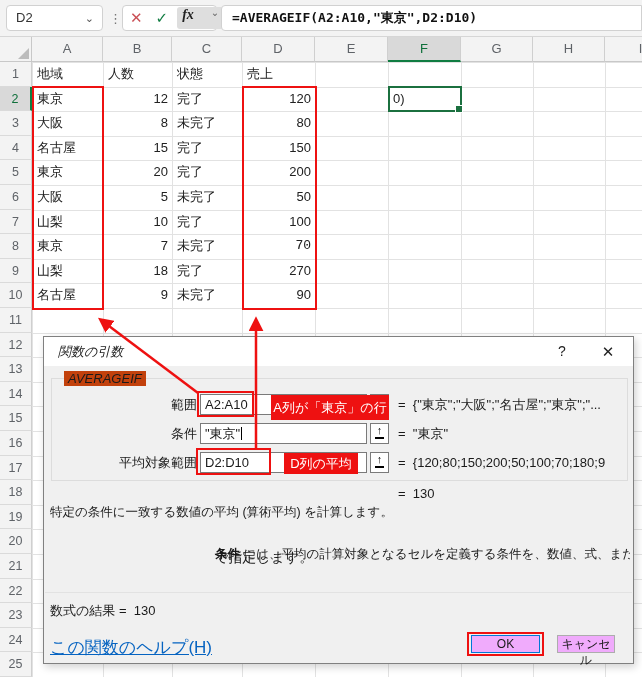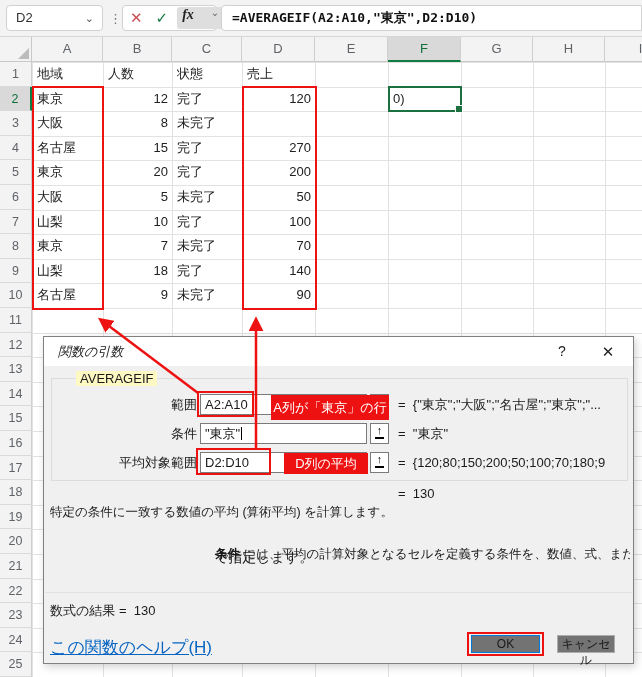--- a/index.html
+++ b/index.html
@@ -66,50 +66,50 @@
           border:1px solid #808080;box-sizing:border-box;z-index:30;
           box-shadow:2px 3px 8px rgba(0,0,0,.18);font-size:13px;color:#1a1a1a;}
   .dtitle{position:absolute;left:0;top:0;right:0;height:29px;background:#fff;}
   .dtitle .t{position:absolute;left:14px;top:0;line-height:29px;font-size:13px;color:#1a1a1a;font-style:italic;}
   .dbtn{position:absolute;top:0;height:29px;width:38px;text-align:center;line-height:29px;
         font-size:14px;color:#222;}
   #dhelp{right:52px;}
   #dclose{right:6px;font-size:15px;}
   .groupbox{position:absolute;left:7px;top:41px;width:577px;height:103px;
             border:1px solid #dcdcdc;box-sizing:border-box;}
-  .grouplabel{position:absolute;left:32px;top:34px;background:#fef9c3;padding:0 4px;z-index:2;}
+  .grouplabel{position:absolute;left:20px;top:34px;background:#c2410c;padding:0 4px;z-index:2;font-style:italic;}
   .flabel{position:absolute;left:57px;width:96px;text-align:right;line-height:21px;white-space:nowrap;}
   .finput{position:absolute;left:156px;width:167px;height:21px;background:#fff;
           border:1px solid #7a7a7a;box-sizing:border-box;line-height:19px;padding-left:4px;
           white-space:pre;overflow:hidden;}
   .caret{display:inline-block;width:0;height:13px;border-left:1px solid #000;
          vertical-align:-2px;margin-left:1px;}
   .collapse{position:absolute;left:326px;width:19px;height:21px;background:#fff;
             border:1px solid #7a7a7a;box-sizing:border-box;text-align:center;z-index:1;}
   .collapse .arr{display:block;font-size:11px;font-weight:bold;line-height:13px;color:#000;}
   .collapse .bar{display:block;width:9px;height:2px;background:#000;margin:0 auto;}
   .fprev{position:absolute;left:354px;right:4px;line-height:21px;white-space:pre;overflow:hidden;}
   .redlabel{position:absolute;background:#ee1111;color:#fff;font-weight:normal;text-align:center;
             z-index:5;white-space:nowrap;overflow:hidden;}
   #note1{left:227px;top:58px;width:118px;height:25px;line-height:25px;font-size:13px;}
-  #note3{left:240px;top:116px;width:84px;height:21px;line-height:21px;font-size:13px;}
+  #note3{left:240px;top:116px;width:74px;height:21px;line-height:21px;font-size:13px;}
   .fredbox{position:absolute;border:2.5px solid #ee1111;box-sizing:border-box;z-index:6;}
   #fbox1{left:153px;top:54px;width:57px;height:26px;}
   #fbox3{left:152px;top:111px;width:75px;height:27px;}
   .equals130{position:absolute;left:354px;top:146px;line-height:21px;white-space:pre;}
   .desc{position:absolute;left:6px;top:167px;right:3px;white-space:pre;overflow:hidden;font-size:12.5px;}
   .helpline1{position:absolute;left:157px;top:195px;right:3px;white-space:pre;overflow:hidden;font-size:12.5px;}
   .helpline1 b{font-weight:bold;}
   .helpline2{position:absolute;left:170px;top:212px;white-space:pre;font-size:14px;}
   .divider{position:absolute;left:1px;right:1px;top:255px;height:1px;background:#e2e2e2;}
   .resultline{position:absolute;left:6px;top:264px;line-height:20px;white-space:pre;}
   .helplink{position:absolute;left:6px;top:299px;color:#0563c1;text-decoration:underline;font-size:17px;}
   .okredbox{position:absolute;left:423px;top:295px;width:77px;height:24px;
             border:2.5px solid #ee1111;box-sizing:border-box;z-index:2;}
-  .btn{position:absolute;height:18px;background:#737373;font-size:12px;text-align:center;
+  .btn{position:absolute;height:18px;background:#f0abfc;font-size:12px;text-align:center;
        line-height:16px;box-sizing:border-box;color:#1a1a1a;}
   #okbtn{left:427px;top:298px;width:69px;border:1px solid #0078d7;z-index:3;}
   #cancelbtn{left:513px;top:298px;width:58px;border:1px solid #adadad;}
 
   
   .arrows{position:absolute;left:0;top:0;z-index:50;pointer-events:none;}
 </style>
 </head>
 <body>
 
@@ -159,50 +159,51 @@
     <div class="rowhdr sel" style="top: 49.6px; height: 24.6px; line-height: 24.6px;">2</div>
     <div class="cell" style="left: 33px; top: 49.6px; width: 70px; height: 24.6px;">東京</div>
     <div class="cell num" style="left: 104px; top: 49.6px; width: 68px; height: 24.6px;">12</div>
     <div class="cell" style="left: 173px; top: 49.6px; width: 69px; height: 24.6px;">完了</div>
     <div class="cell num" style="left: 243px; top: 49.6px; width: 72px; height: 24.6px;">120</div>
     <div class="cell" style="left: 389px; top: 49.6px; width: 72px; height: 24.6px;">0)</div>
     <div class="rowhdr" style="top: 74.2px; height: 24.6px; line-height: 24.6px;">3</div>
     <div class="cell" style="left: 33px; top: 74.2px; width: 70px; height: 24.6px;">大阪</div>
     <div class="cell num" style="left: 104px; top: 74.2px; width: 68px; height: 24.6px;">8</div>
     <div class="cell" style="left: 173px; top: 74.2px; width: 69px; height: 24.6px;">未完了</div>
+    <div class="cell num" style="left: 243px; top: 74.2px; width: 72px; height: 24.6px;">80</div>
     <div class="rowhdr" style="top: 98.8px; height: 24.6px; line-height: 24.6px;">4</div>
     <div class="cell" style="left: 33px; top: 98.8px; width: 70px; height: 24.6px;">名古屋</div>
     <div class="cell num" style="left: 104px; top: 98.8px; width: 68px; height: 24.6px;">15</div>
     <div class="cell" style="left: 173px; top: 98.8px; width: 69px; height: 24.6px;">完了</div>
-    <div class="cell num" style="left: 243px; top: 98.8px; width: 72px; height: 24.6px;">270</div>
+    <div class="cell num" style="left: 243px; top: 98.8px; width: 72px; height: 24.6px;">150</div>
     <div class="rowhdr" style="top: 123.4px; height: 24.6px; line-height: 24.6px;">5</div>
     <div class="cell" style="left: 33px; top: 123.4px; width: 70px; height: 24.6px;">東京</div>
     <div class="cell num" style="left: 104px; top: 123.4px; width: 68px; height: 24.6px;">20</div>
     <div class="cell" style="left: 173px; top: 123.4px; width: 69px; height: 24.6px;">完了</div>
     <div class="cell num" style="left: 243px; top: 123.4px; width: 72px; height: 24.6px;">200</div>
     <div class="rowhdr" style="top: 148px; height: 24.6px; line-height: 24.6px;">6</div>
     <div class="cell" style="left: 33px; top: 148px; width: 70px; height: 24.6px;">大阪</div>
     <div class="cell num" style="left: 104px; top: 148px; width: 68px; height: 24.6px;">5</div>
     <div class="cell" style="left: 173px; top: 148px; width: 69px; height: 24.6px;">未完了</div>
     <div class="cell num" style="left: 243px; top: 148px; width: 72px; height: 24.6px;">50</div>
     <div class="rowhdr" style="top: 172.6px; height: 24.6px; line-height: 24.6px;">7</div>
     <div class="cell" style="left: 33px; top: 172.6px; width: 70px; height: 24.6px;">山梨</div>
     <div class="cell num" style="left: 104px; top: 172.6px; width: 68px; height: 24.6px;">10</div>
     <div class="cell" style="left: 173px; top: 172.6px; width: 69px; height: 24.6px;">完了</div>
     <div class="cell num" style="left: 243px; top: 172.6px; width: 72px; height: 24.6px;">100</div>
     <div class="rowhdr" style="top: 197.2px; height: 24.6px; line-height: 24.6px;">8</div>
     <div class="cell" style="left: 33px; top: 197.2px; width: 70px; height: 24.6px;">東京</div>
     <div class="cell num" style="left: 104px; top: 197.2px; width: 68px; height: 24.6px;">7</div>
     <div class="cell" style="left: 173px; top: 197.2px; width: 69px; height: 24.6px;">未完了</div>
-    <div class="cell num" style="left: 243px; top: 197.2px; width: 72px; height: 24.6px;">70</div>
+    <div class="cell num" style="left: 243px; top: 197.2px; width: 72px; height: 24.6px; font-family: Liberation Mono, monospace;">70</div>
     <div class="rowhdr" style="top: 221.8px; height: 24.6px; line-height: 24.6px;">9</div>
     <div class="cell" style="left: 33px; top: 221.8px; width: 70px; height: 24.6px;">山梨</div>
     <div class="cell num" style="left: 104px; top: 221.8px; width: 68px; height: 24.6px;">18</div>
     <div class="cell" style="left: 173px; top: 221.8px; width: 69px; height: 24.6px;">完了</div>
-    <div class="cell num" style="left: 243px; top: 221.8px; width: 72px; height: 24.6px;">140</div>
+    <div class="cell num" style="left: 243px; top: 221.8px; width: 72px; height: 24.6px;">270</div>
     <div class="rowhdr" style="top: 246.4px; height: 24.6px; line-height: 24.6px;">10</div>
     <div class="cell" style="left: 33px; top: 246.4px; width: 70px; height: 24.6px;">名古屋</div>
     <div class="cell num" style="left: 104px; top: 246.4px; width: 68px; height: 24.6px;">9</div>
     <div class="cell" style="left: 173px; top: 246.4px; width: 69px; height: 24.6px;">未完了</div>
     <div class="cell num" style="left: 243px; top: 246.4px; width: 72px; height: 24.6px;">90</div>
     <div class="rowhdr" style="top: 271px; height: 24.6px; line-height: 24.6px;">11</div>
     <div class="rowhdr" style="top: 295.6px; height: 24.6px; line-height: 24.6px;">12</div>
     <div class="rowhdr" style="top: 320.2px; height: 24.6px; line-height: 24.6px;">13</div>
     <div class="rowhdr" style="top: 344.8px; height: 24.6px; line-height: 24.6px;">14</div>
     <div class="rowhdr" style="top: 369.4px; height: 24.6px; line-height: 24.6px;">15</div>

